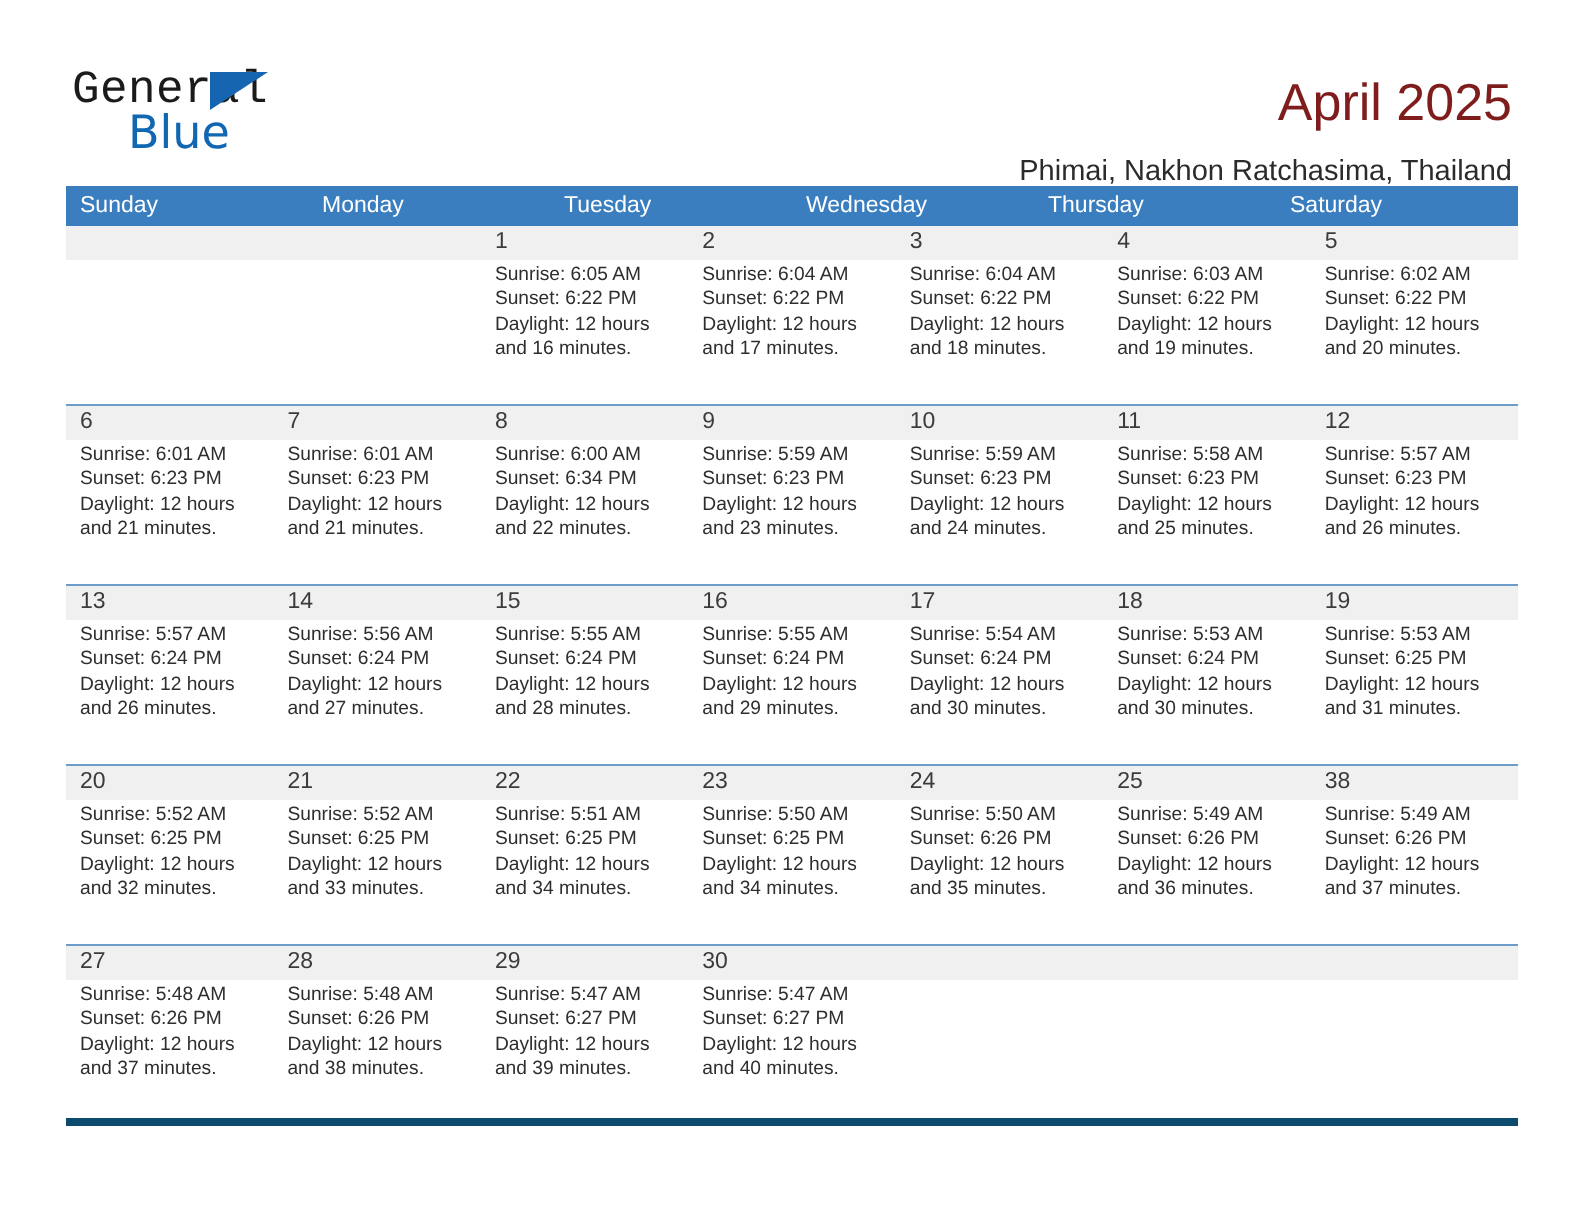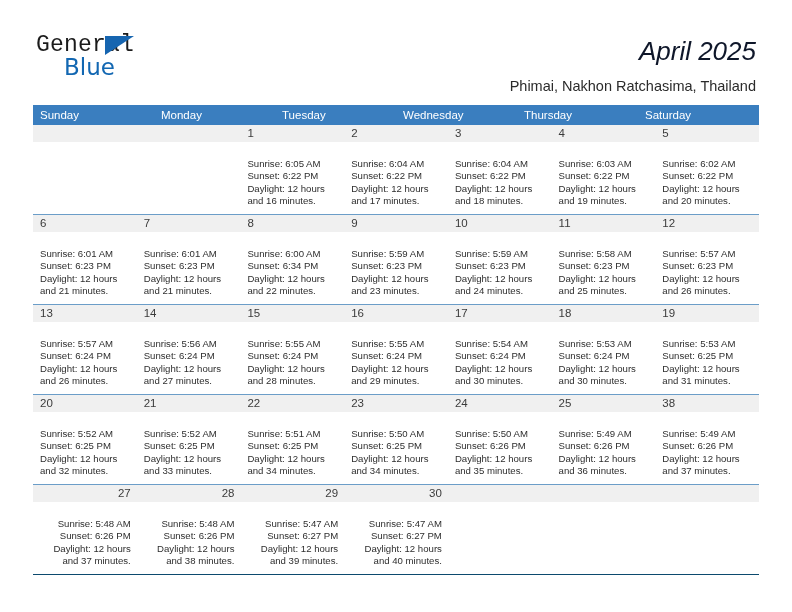--- a/index.html
+++ b/index.html
@@ -65,41 +65,40 @@
     font-family: "DejaVu Sans", sans-serif;
     font-weight: 400;
     line-height: 24px;
   }
 
   .title {
     position: absolute;
     right: 36px;
     top: 36px;
     font-size: 26px;
-    color: #0f172a;
+    color: #7f1d1d;
     text-align: right;
     line-height: 30px;
     font-weight: 400;
-    font-style: italic;
   }
   .subtitle {
     position: absolute;
     right: 36px;
     top: 78px;
     font-size: 14.5px;
     color: #2b2b2b;
     line-height: 17px;
     font-weight: 400;
   }
 
   
   .calendar {
     position: absolute;
     left: 33px;
-    top: 105px;
+    top: 93px;
     width: 726px;
   }
   .weekday-row {
     display: flex;
     background: #3a7ebf;
     height: 20px;
   }
   .weekday {
     flex: 1 1 0;
     color: #ffffff;
@@ -110,22 +109,21 @@
     white-space: nowrap;
   }
   .week {
     display: flex;
     position: relative;
     height: 90px;
     border-bottom: 1px solid #6b9dc8;
     box-sizing: border-box;
   }
   .week:last-child {
-    border-bottom: 1px solid #0c4a6e;
-    text-align: right;
+    border-bottom: 4px solid #0c4a6e;
   }
   .daynum-band {
     position: absolute;
     left: 0;
     top: 0;
     width: 100%;
     height: 17px;
     background: #f0f0f0;
   }
   .day {
@@ -137,21 +135,21 @@
   }
   .day-number {
     position: relative;
     height: 17px;
     line-height: 16px;
     font-size: 11.5px;
     color: #3b3b3b;
     z-index: 2;
   }
   .day-detail {
-    margin-top: 16px;
+    margin-top: 2px;
     font-size: 9.6px;
     line-height: 12.4px;
     color: #2e2e2e;
     white-space: pre-line;
   }
 </style>
 </head>
 <body>
 
 <div class="page">

